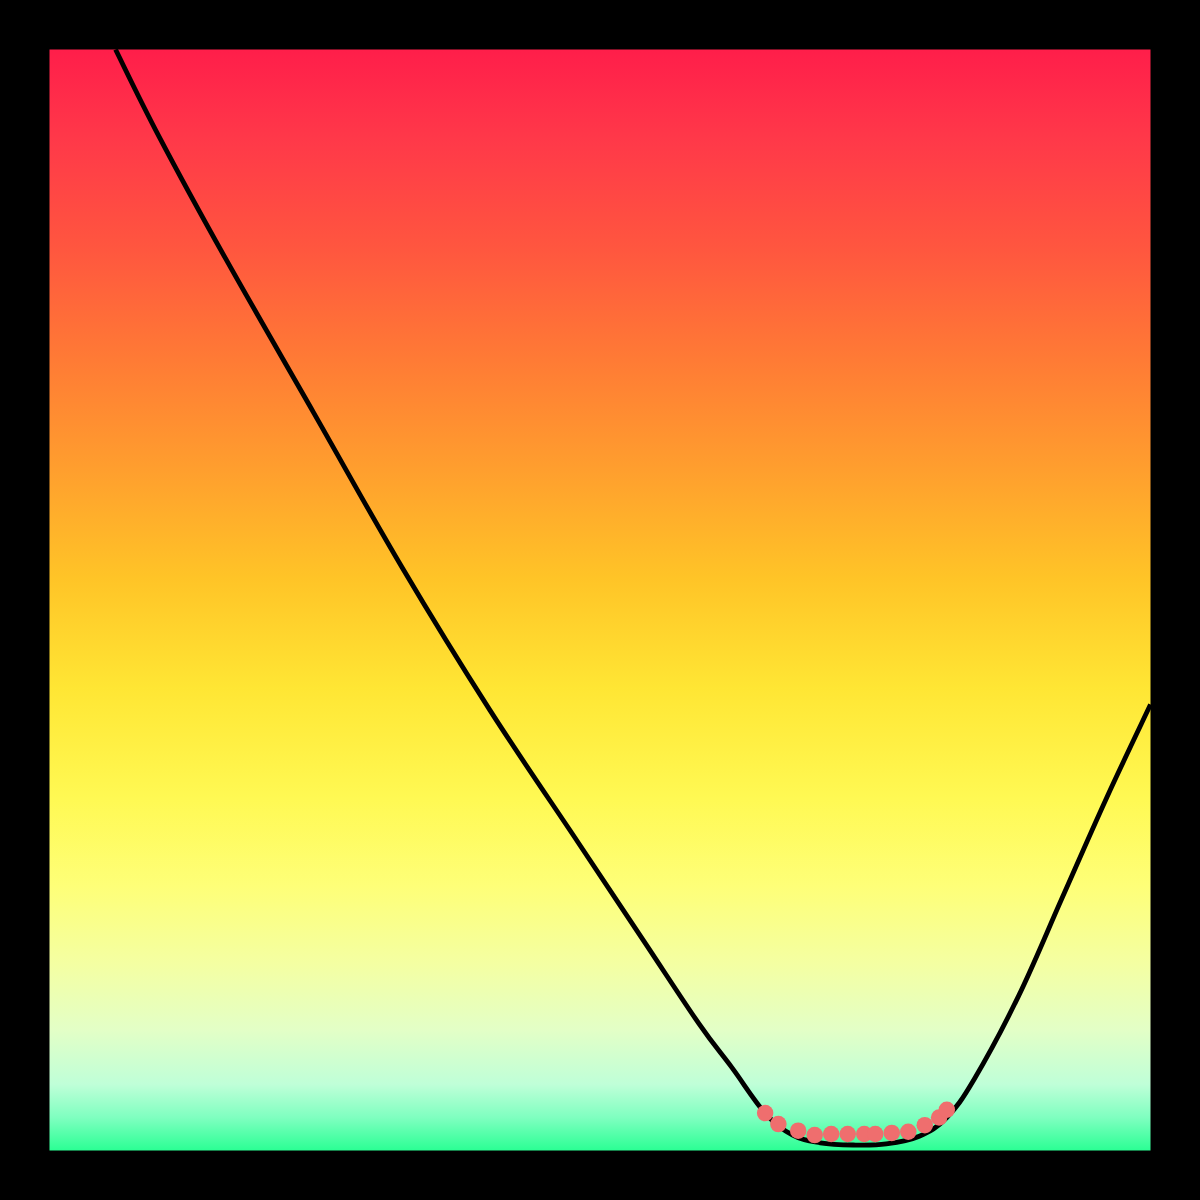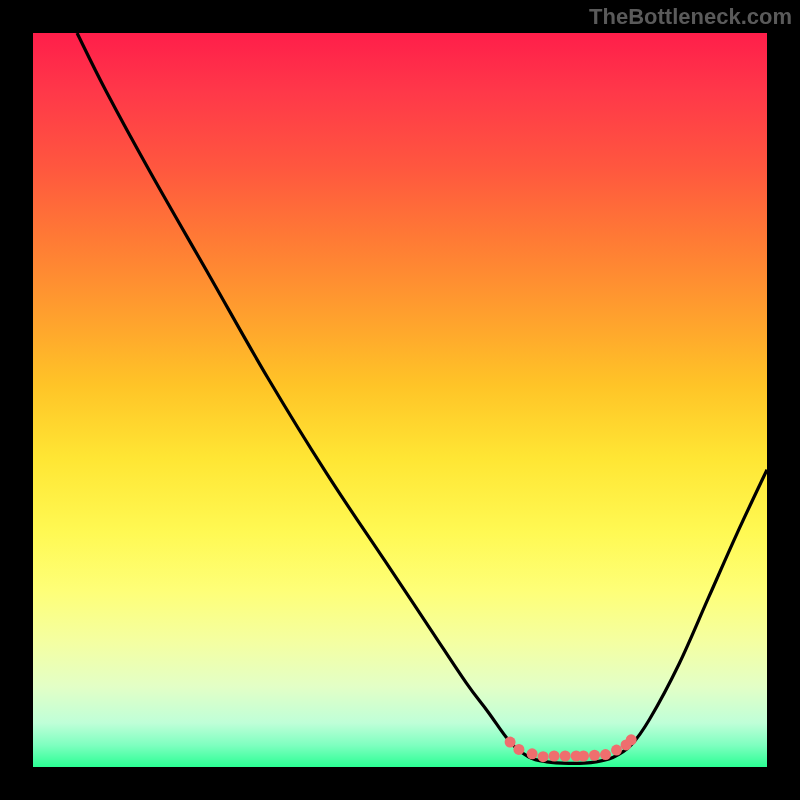--- a/index.html
+++ b/index.html
@@ -48,21 +48,20 @@
     left: 33px;
     top: 33px;
     width: 734px;
     height: 734px;
     overflow: visible;
   }
 </style>
 </head>
 <body>
 <div class="container">
-  <div class="watermark">TheBottleneck.com</div>
   <div class="plot-area"></div>
   <svg class="overlay" viewBox="0 0 734 734" preserveAspectRatio="none">
     <g>
       <path fill="none" stroke="#000000" stroke-width="3.2" d="M 44.04 0.00 C 49.32 10.57, 60.19 33.62, 73.40 58.72 C 86.61 83.82, 98.94 106.43, 117.44 139.46 C 135.94 172.49, 155.02 205.23, 176.16 242.22 C 197.30 279.21, 213.74 309.31, 234.88 344.98 C 256.02 380.65, 272.46 407.37, 293.60 440.40 C 314.74 473.43, 333.82 500.73, 352.32 528.48 C 370.82 556.23, 381.83 572.74, 396.36 594.54 C 410.89 616.34, 422.49 634.40, 433.06 649.59 C 443.63 664.78, 447.15 668.25, 455.08 678.95 C 463.01 689.65, 469.83 700.98, 477.10 709.04 C 484.37 717.10, 488.84 720.16, 495.45 723.72 C 502.06 727.29, 506.53 727.67, 513.80 728.86 C 521.07 730.05, 527.89 730.20, 535.82 730.33 C 543.75 730.46, 549.91 730.65, 557.84 729.60 C 565.77 728.54, 572.59 727.63, 579.86 724.46 C 587.13 721.29, 591.60 718.85, 598.21 711.98 C 604.82 705.11, 607.97 700.82, 616.56 686.29 C 625.15 671.76, 635.35 653.04, 645.92 631.24 C 656.49 609.44, 664.71 588.96, 675.28 565.18 C 685.85 541.40, 694.07 522.24, 704.64 499.12 C 715.21 476.00, 728.72 447.96, 734.00 436.73"></path>
     </g>
     <g>
         <circle cx="477.10" cy="709.04" r="5.5" fill="#ef6e6e"></circle>
         <circle cx="485.91" cy="716.38" r="5.5" fill="#ef6e6e"></circle>
         <circle cx="499.12" cy="720.79" r="5.5" fill="#ef6e6e"></circle>
         <circle cx="510.13" cy="723.72" r="5.5" fill="#ef6e6e"></circle>

